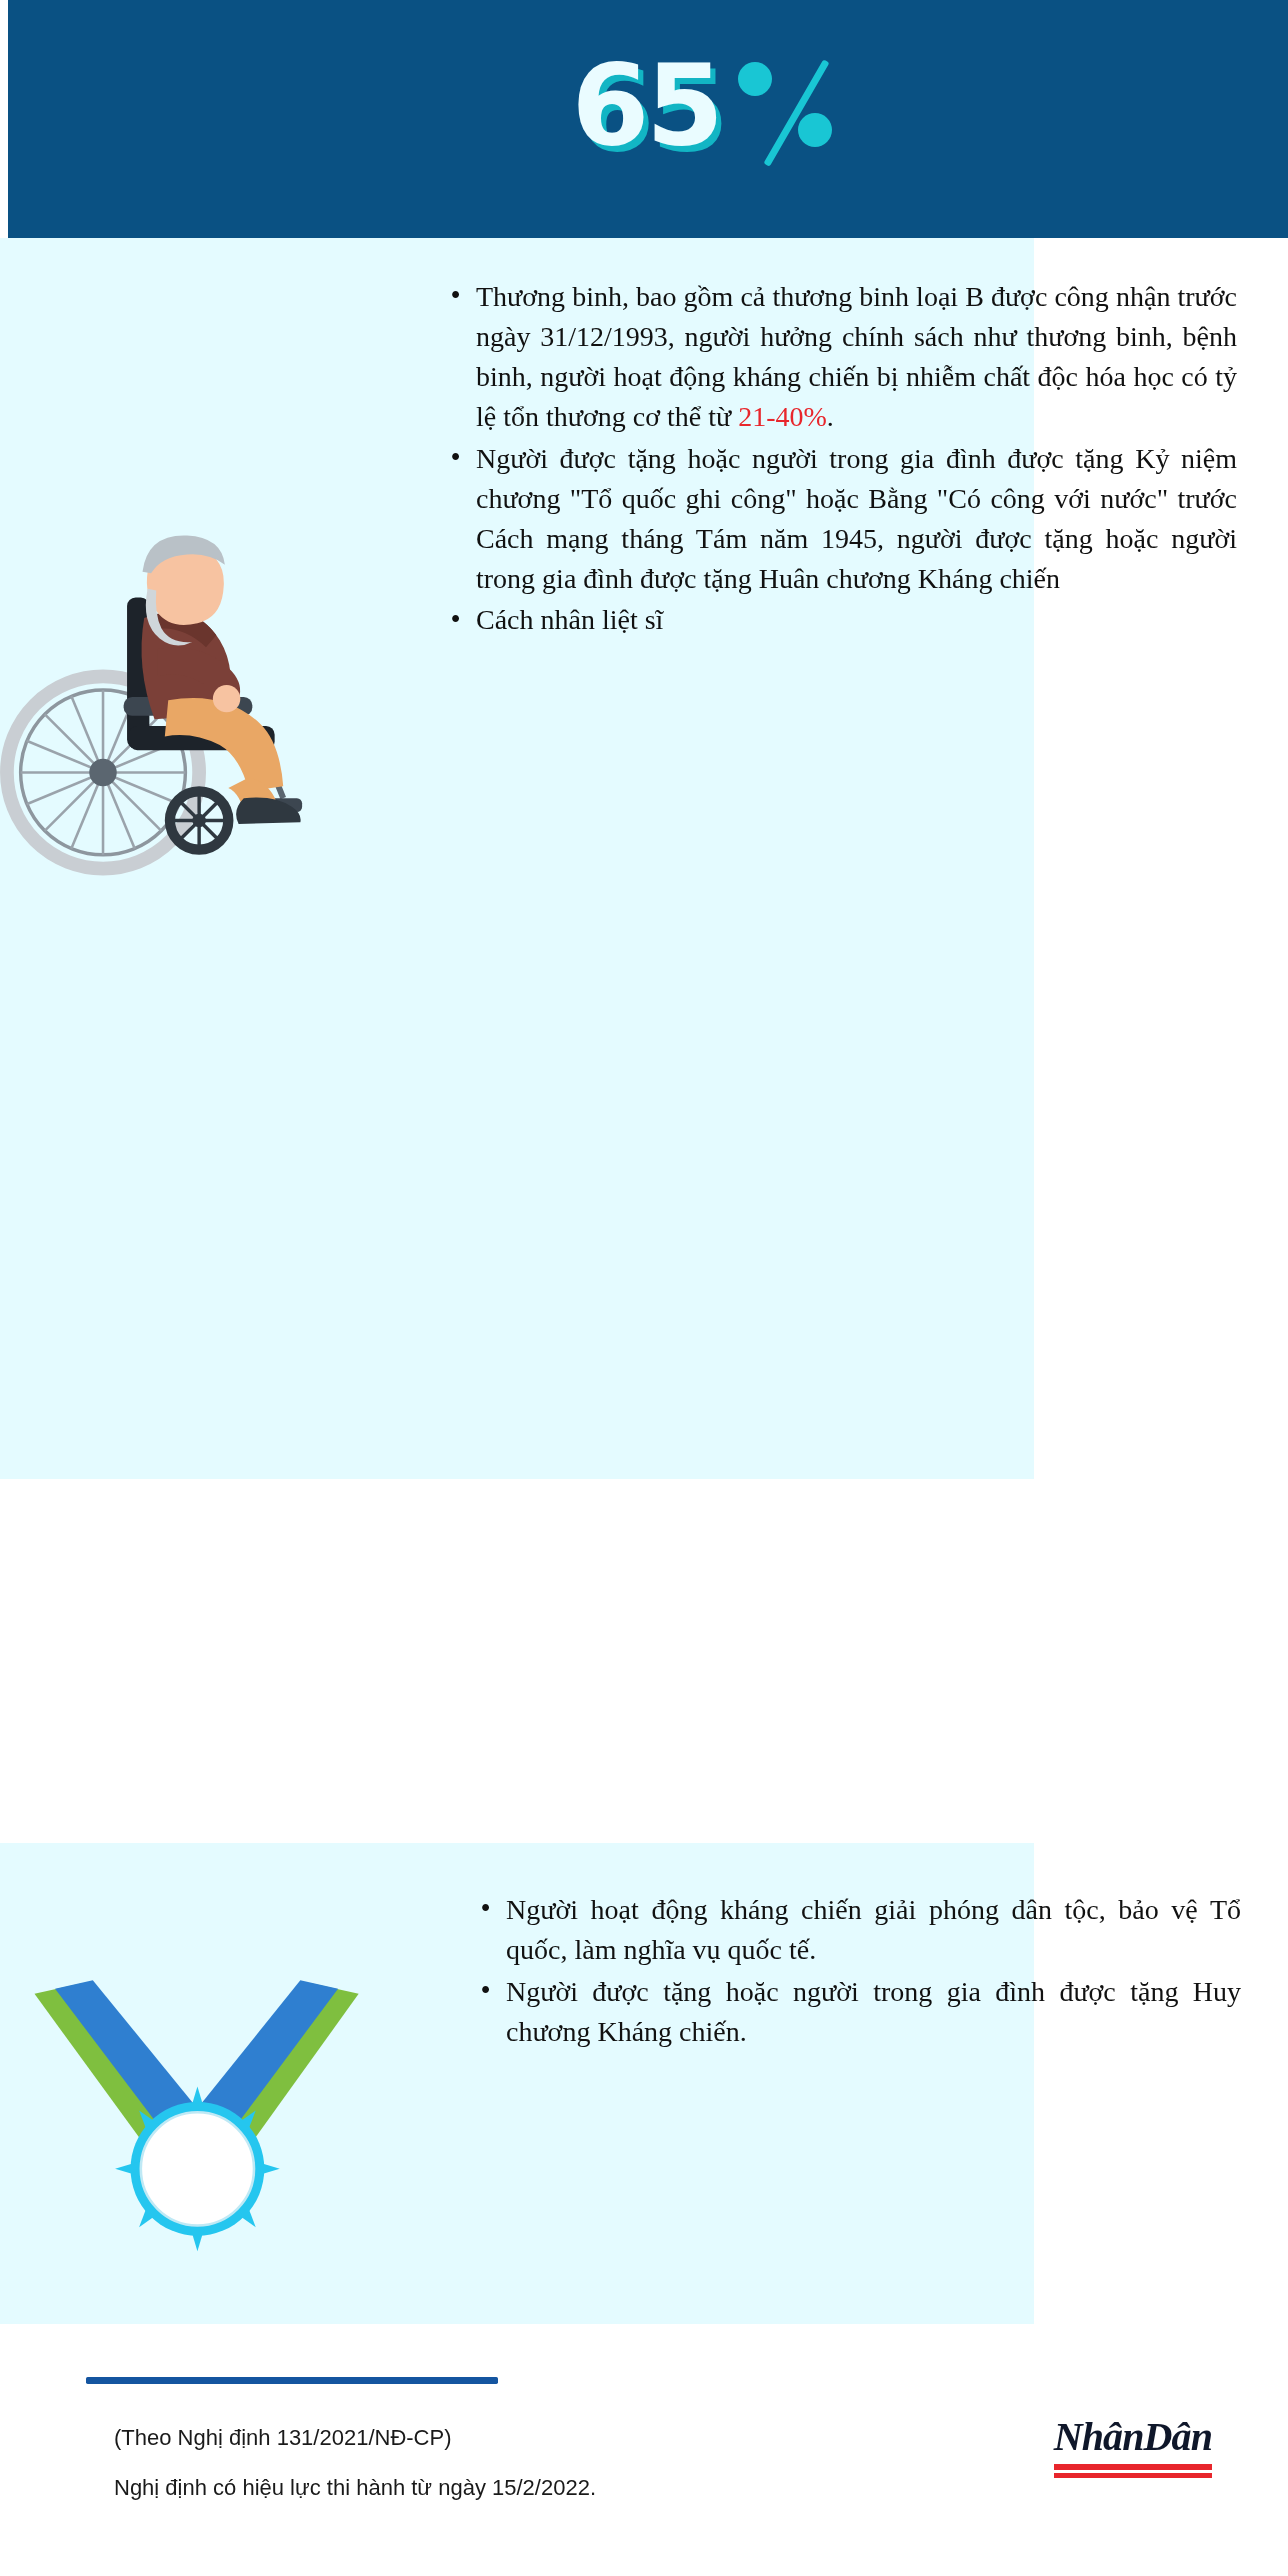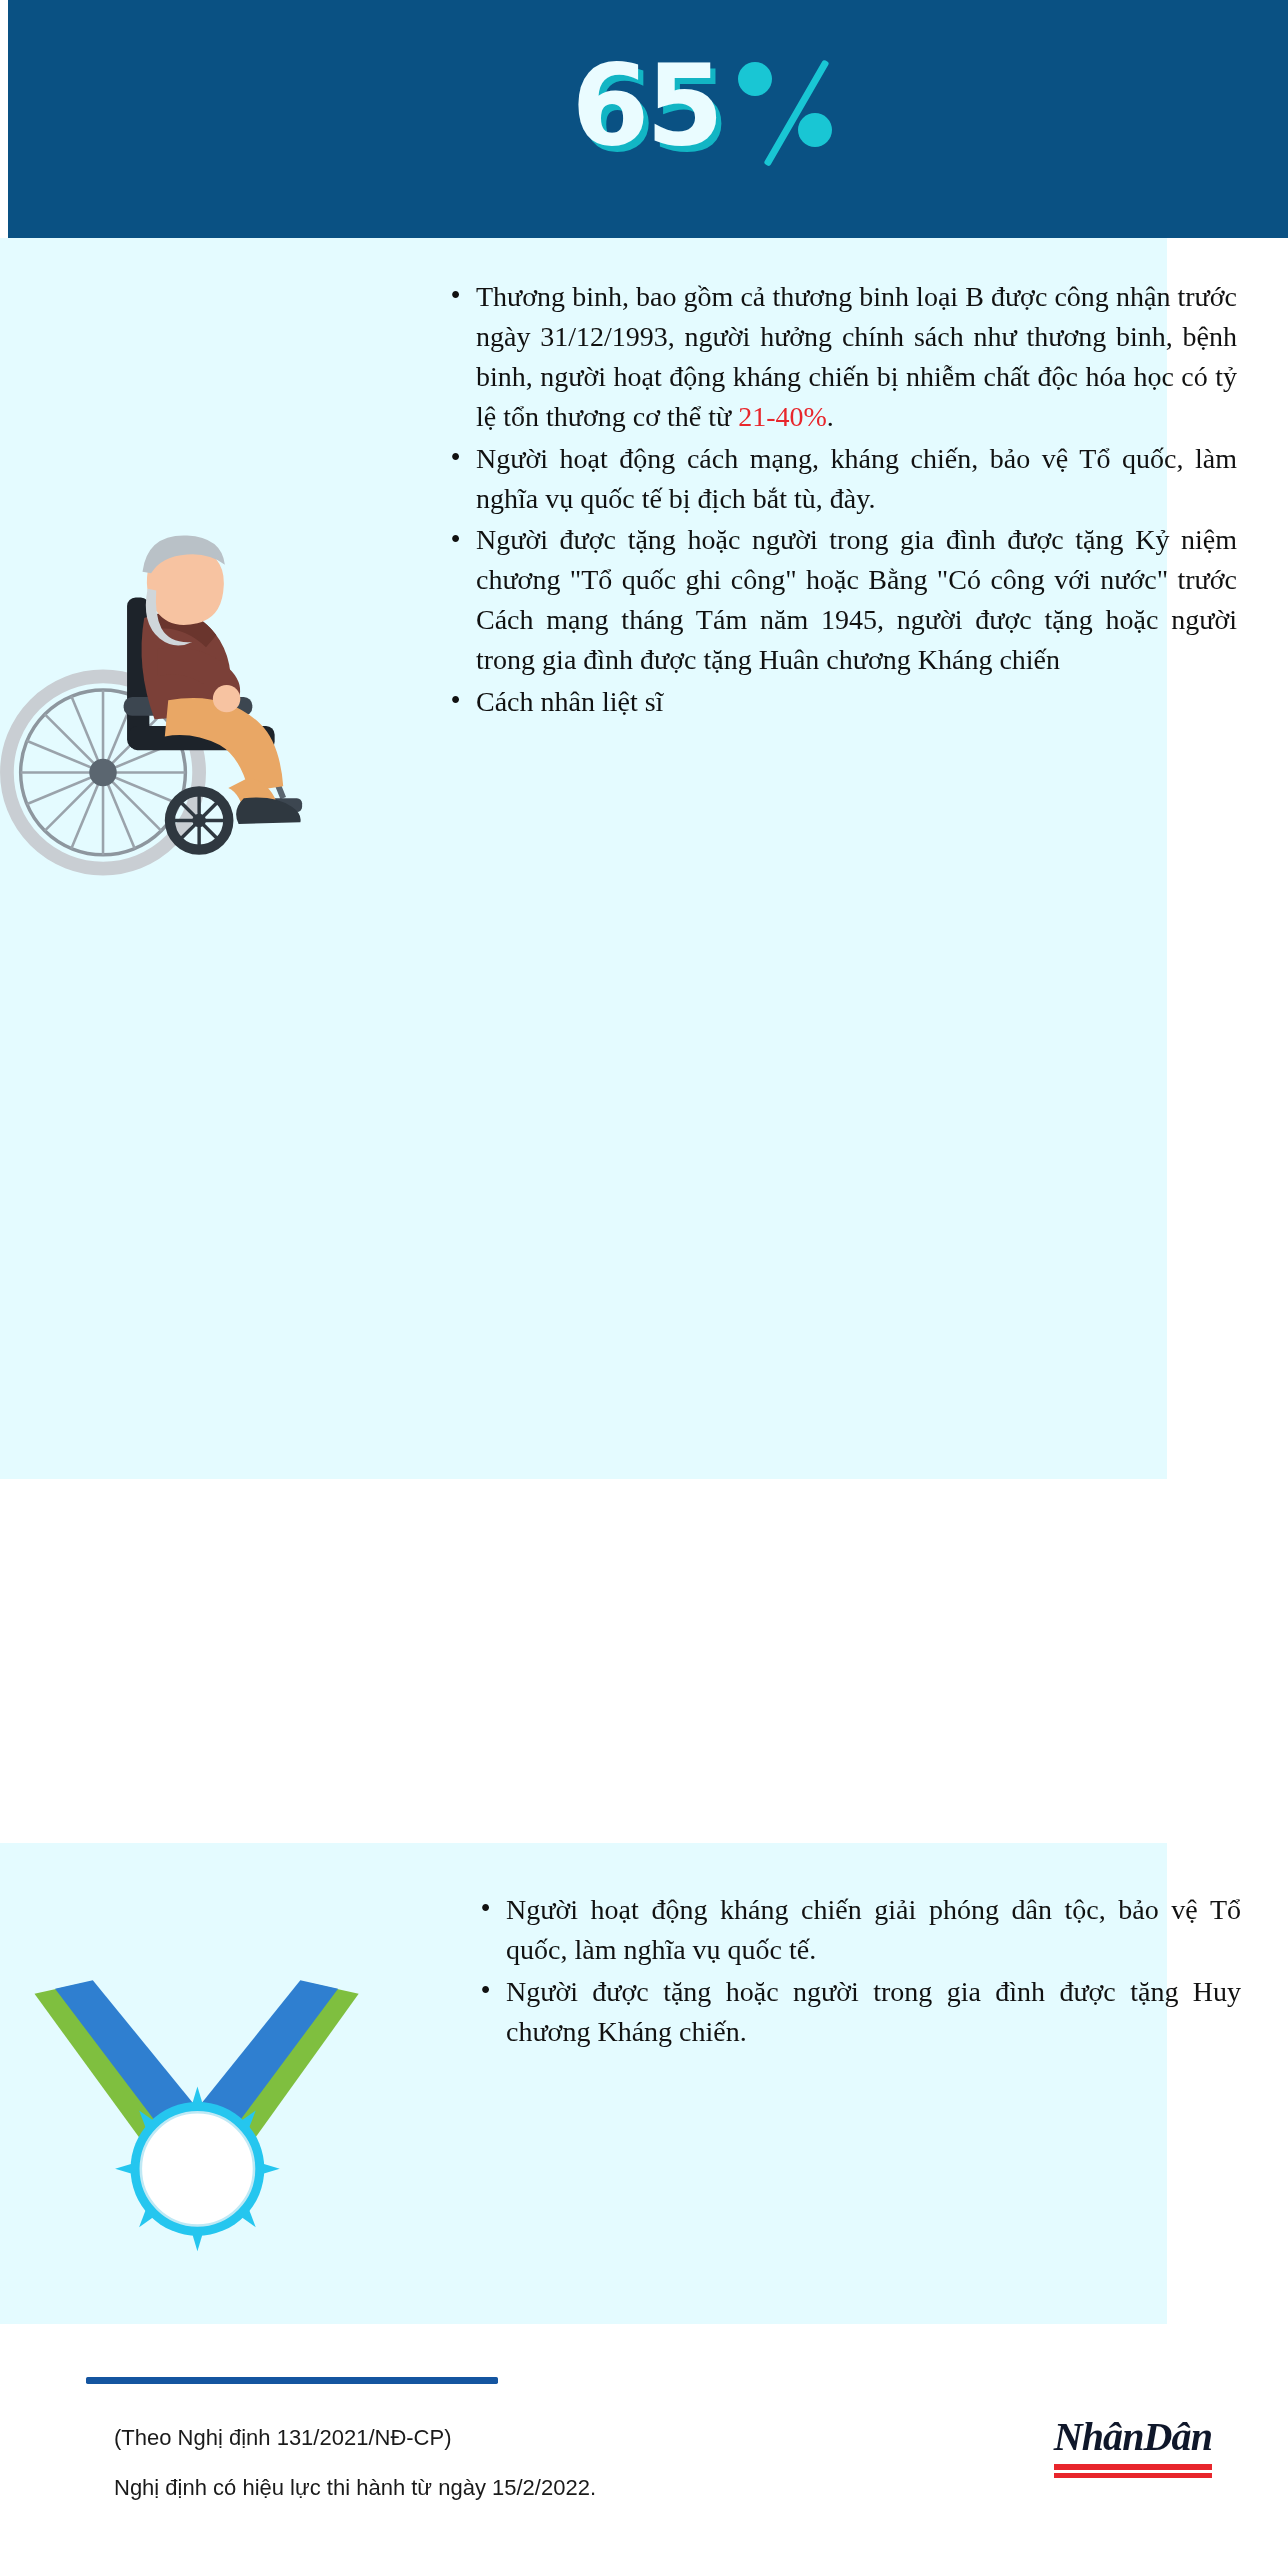--- a/index.html
+++ b/index.html
@@ -74,21 +74,21 @@
   #pct70 .dot-bottom { width: 38px; height: 38px; left: 72px; top: 10.3px; }
 
   
   #pct65 .pct-slash { width: 6.9px; height: 120px; left: 60px; top: -52px; }
   #pct65 .dot-top { width: 34px; height: 34px; left: 5.2px; top: -43px; }
   #pct65 .dot-bottom { width: 34px; height: 34px; left: 65px; top: 8.6px; }
 
   .content-block {
     position: absolute;
     left: 0;
-    width: 1167px;
+    width: 1034px;
     background: #e4fbff;
   }
   #content-1 { top: 238px; height: 1241px; }
   #content-2 { top: 1843px; height: 481px; }
 
   ul.bullets {
     position: absolute;
     margin: 0;
     padding: 0;
     list-style: none;
@@ -206,23 +206,20 @@
         <span class="pct-slash"></span>
         <span class="pct-dot dot-bottom"></span>
       </span>
     </div>
   </div>
 
   <div class="content-block" id="content-1">
     <ul class="bullets" id="bullets-1">
       <li>
         <span>Thương binh, bao gồm cả thương binh loại B được công nhận trước ngày 31/12/1993, người hưởng chính sách như thương binh, bệnh binh, người hoạt động kháng chiến bị nhiễm chất độc hóa học có tỷ lệ tổn thương cơ thể từ </span><span class="hl">21-40%</span><span>.</span>
-      </li>
-      <li>
-        <span>Người hoạt động cách mạng, kháng chiến, bảo vệ Tổ quốc, làm nghĩa vụ quốc tế bị địch bắt tù, đày.</span>
       </li>
       <li>
         <span>Người được tặng hoặc người trong gia đình được tặng Kỷ niệm chương "Tổ quốc ghi công" hoặc Bằng "Có công với nước" trước Cách mạng tháng Tám năm 1945, người được tặng hoặc người trong gia đình được tặng Huân chương Kháng chiến</span>
       </li>
       <li>
         <span>Cách nhân liệt sĩ</span>
       </li>
     </ul>
   </div>
 

